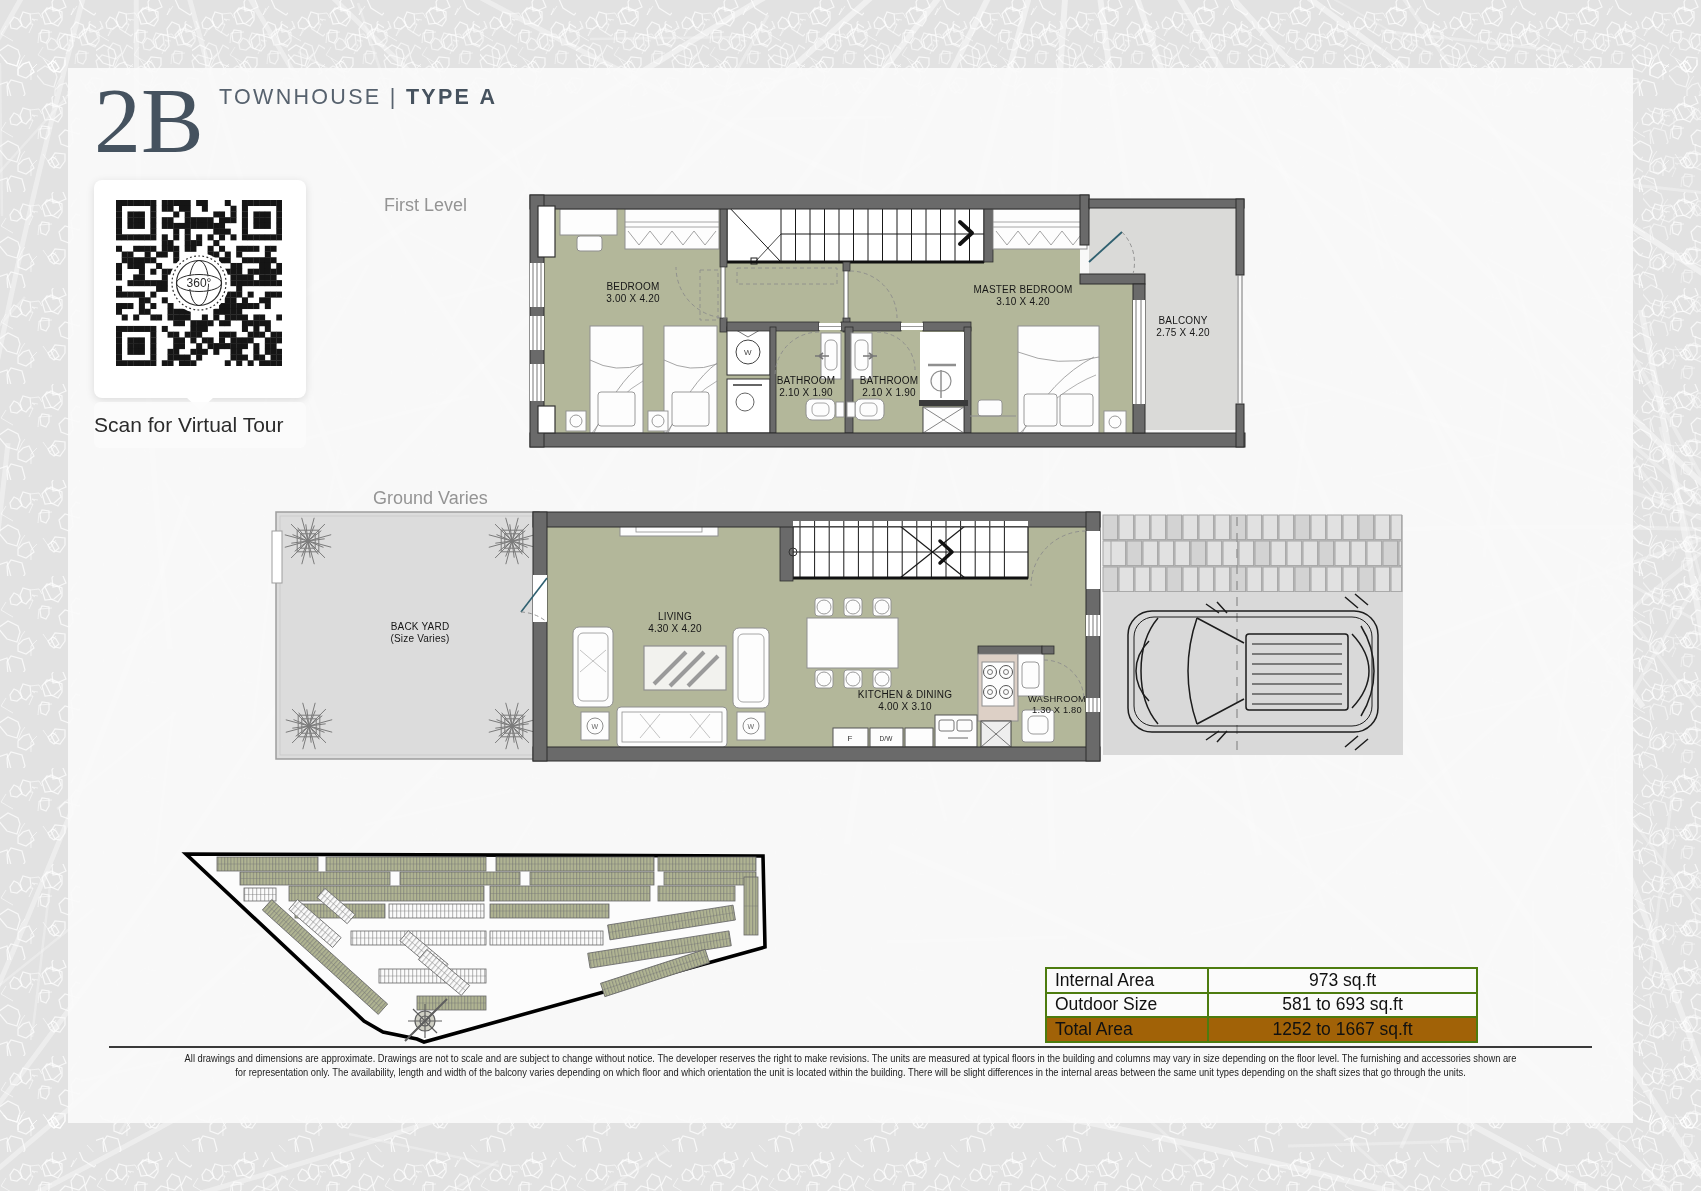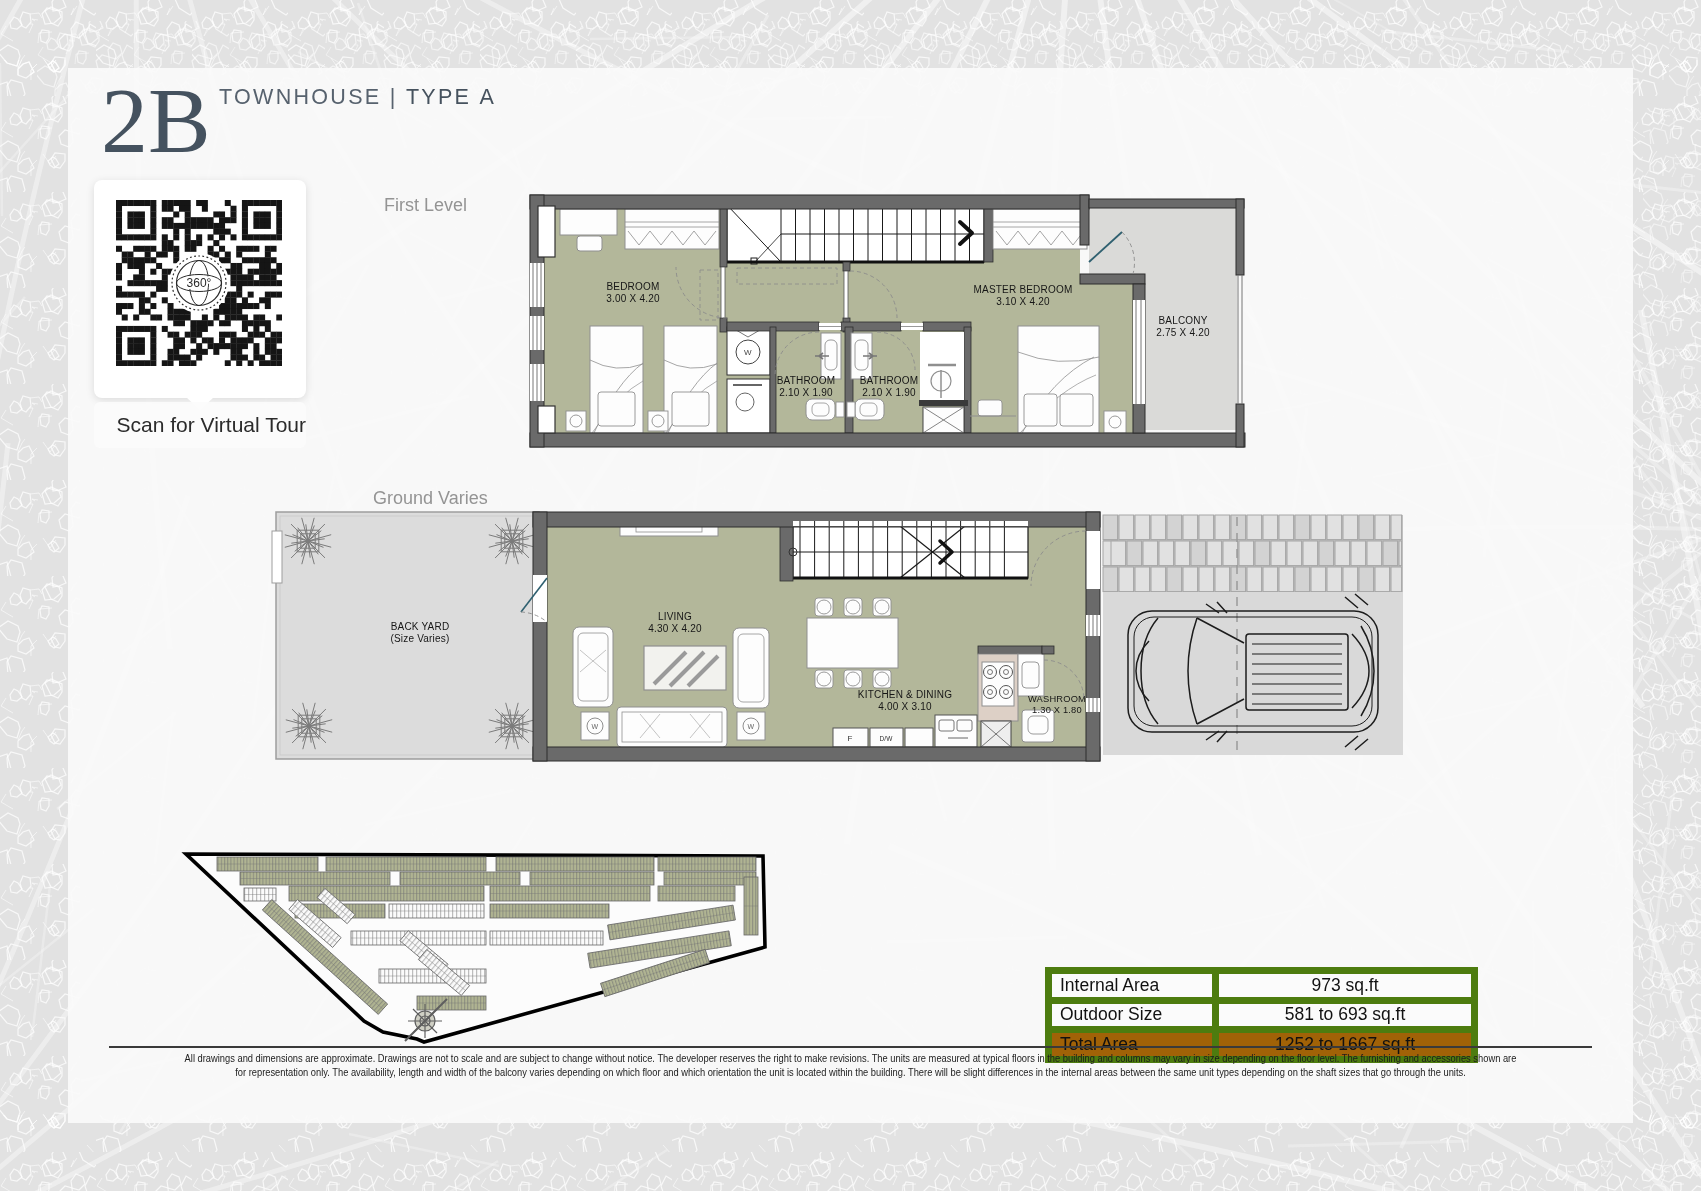--- a/index.html
+++ b/index.html
@@ -1,26 +1,26 @@
 <!DOCTYPE html>
 <html><head><meta charset="utf-8">
 <style>
 html,body{margin:0;padding:0;}
 #page{position:relative;width:1701px;height:1191px;background:#e2e2e2;overflow:hidden;font-family:"Liberation Sans",sans-serif;}
 #panel{position:absolute;left:68px;top:68px;width:1565px;height:1055px;background:rgba(250,250,250,0.93);}
-#t2b{position:absolute;left:101px;top:66px;font-family:"Liberation Serif",serif;font-size:94px;color:#45525f;}
+#t2b{position:absolute;left:94px;top:66px;font-family:"Liberation Serif",serif;font-size:94px;color:#45525f;}
 #sub{position:absolute;left:219px;top:85px;font-size:21.5px;letter-spacing:2.3px;color:#57626e;}
-#sub b{color:#46525e;font-weight:normal;}
+#sub b{color:#46525e;font-weight:bold;}
 #lv1{position:absolute;left:384px;top:195px;font-size:18px;color:#949494;}
 #lv2{position:absolute;left:373px;top:488px;font-size:18px;color:#949494;}
 #qrcard{position:absolute;left:94px;top:180px;width:212px;height:218px;background:#fff;border-radius:8px;box-shadow:0 2px 8px rgba(0,0,0,0.12);}
 #notch{position:absolute;left:186px;top:397px;width:0;height:0;border-left:14px solid transparent;border-right:14px solid transparent;border-top:13px solid #ffffff;}
-#qrlbl{position:absolute;left:94px;top:402px;width:212px;height:46px;background:rgba(252,252,252,0.85);border-radius:6px;color:#2b2b2b;font-size:21px;text-align:right;line-height:46px;}
+#qrlbl{position:absolute;left:94px;top:402px;width:212px;height:46px;background:rgba(252,252,252,0.85);border-radius:6px;color:#2b2b2b;font-size:21px;text-align:left;line-height:46px;}
 table{position:absolute;left:1045px;top:967px;width:433px;border-collapse:collapse;font-size:17.5px;color:#111;}
-td{border:7px solid #4d7c0f;height:22.5px;padding:0 8px;background:#fbfbfb;}
+td{border:2px solid #4d7c0f;height:22.5px;padding:0 8px;background:#fbfbfb;}
 td.k{width:144px;}
 tr.tot td{background:#a16207;}
 td.v{text-align:center;}
 #hrline{position:absolute;left:109px;top:1046px;width:1483px;height:2px;background:#3a3a3a;}
 .dl{position:absolute;left:0;width:1701px;text-align:center;font-size:10.3px;color:#1c1c1c;white-space:nowrap;transform:scaleX(0.905);transform-origin:center top;}
 </style></head>
 <body>
 <div id="page">
 <svg width="1701" height="1191" style="position:absolute;left:0;top:0">
       <defs>

